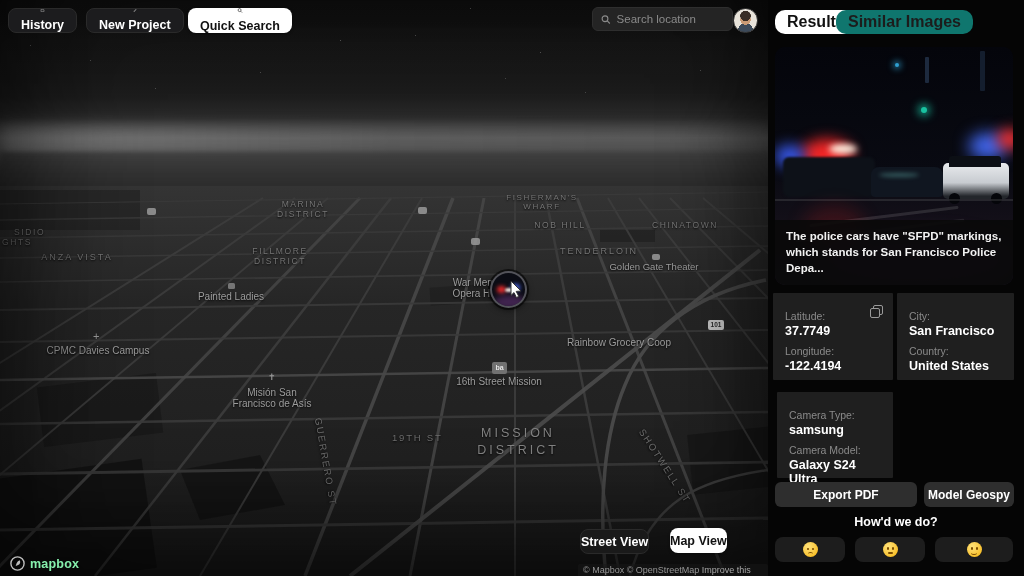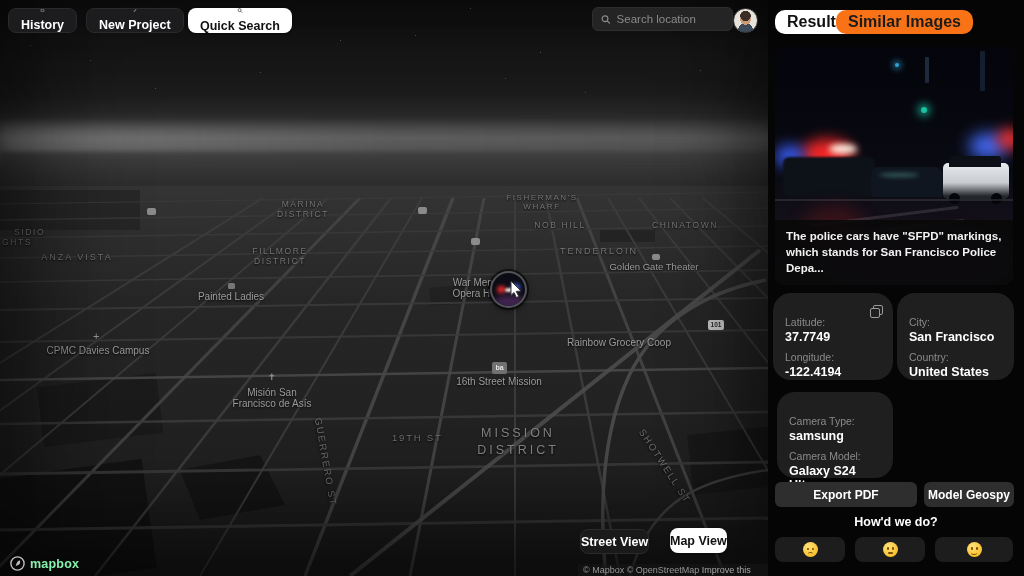--- a/index.html
+++ b/index.html
@@ -86,21 +86,21 @@
           background:rgba(24,24,24,.55); padding:1px 5px; border-radius:2px; }
   .attrib a { color:#a8a8a8; text-decoration:none; cursor:pointer; }
   .mapbox-logo { position:absolute; left:10px; top:556px; display:flex; align-items:center; gap:5px; z-index:10; cursor:pointer; }
   .mapbox-logo .word { color:#86efac; font-size:12.5px; font-weight:bold; letter-spacing:.2px; }
 
   
   .panel { position:absolute; left:768px; top:0; width:256px; height:576px; background:#050505; z-index:20; }
   .tab { position:absolute; top:10px; height:24px; display:flex; align-items:center; padding:0 12px;
          border-radius:10px; font-size:16px; font-weight:bold; cursor:pointer; }
   .tab.active { left:7px; background:#fff; color:#111; }
-  .tab.inactive { left:68px; background:#f97316; color:#1c1c1c; }
+  .tab.inactive { left:68px; background:#0f766e; color:#1c1c1c; }
 
   .result-card { position:absolute; left:7px; top:47px; width:238px; height:238px; border-radius:10px;
          overflow:hidden; background:#05060c; cursor:pointer; }
   .photo { position:absolute; inset:0;
          background:linear-gradient(180deg,#04050b 0%,#090a12 52%,#141019 75%,#1b1522 100%); }
   .ph { position:absolute; border-radius:50%; }
   .ph-city1 { left:150px; top:10px; width:4px; height:26px; background:#1d2a3e; border-radius:1px; }
   .ph-city2 { left:205px; top:4px; width:5px; height:40px; background:#141e2e; border-radius:1px; }
   .ph-teal { left:146px; top:60px; width:6px; height:6px; background:#19c2a0; box-shadow:0 0 9px 3px rgba(25,194,160,.8); }
   .ph-teal2 { left:120px; top:16px; width:4px; height:4px; background:#2f9fd0; box-shadow:0 0 6px 2px rgba(47,159,208,.7); }
@@ -117,21 +117,21 @@
   .ph-wheel1 { left:174px; top:146px; width:11px; height:11px; background:#05060a; }
   .ph-wheel2 { left:216px; top:146px; width:11px; height:11px; background:#05060a; }
   .ph-curb { left:0; top:152px; width:238px; height:2px; background:rgba(190,190,190,.14); border-radius:0; }
   .ph-cross1 { left:34px; top:168px; width:150px; height:3px; background:rgba(210,210,210,.14); transform:rotate(-7deg); border-radius:2px; }
   .ph-cross2 { left:20px; top:182px; width:170px; height:3px; background:rgba(210,210,210,.10); transform:rotate(-7deg); border-radius:2px; }
   .ph-reflR { left:28px; top:158px; width:62px; height:44px; background:rgba(255,40,40,.16); filter:blur(9px); }
   .ph-reflP { left:40px; top:186px; width:200px; height:52px; background:rgba(120,60,145,.22); filter:blur(10px); }
   .caption { position:absolute; left:0; bottom:0; width:238px; background:rgba(9,9,9,.9);
          padding:8px 11px 9px 11px; color:#f2f2f2; font-size:11.5px; font-weight:bold; line-height:1.4; }
 
-  .info-card { position:absolute; background:#1f1f1f; border-radius:18px; padding:23px 12px; }
+  .info-card { position:absolute; background:#1f1f1f; border-radius:1px; padding:17px 12px; }
   .card-latlng { left:5px; top:293px; width:120px; height:87px; }
   .card-city { left:129px; top:293px; width:117px; height:87px; }
   .card-camera { left:9px; top:392px; width:116px; height:86px; }
   .fld-label { color:#8a8a8a; font-size:10.5px; margin-bottom:2px; }
   .fld-value { color:#fff; font-size:12.5px; font-weight:bold; margin-bottom:7px; }
   .copy-icon { position:absolute; right:10px; top:12px; width:13px; height:13px; cursor:pointer; }
   .copy-icon::before { content:""; position:absolute; left:3px; top:0; width:8px; height:8px;
          border:1.3px solid #9a9a9a; border-radius:2px; }
   .copy-icon::after { content:""; position:absolute; left:0; top:3px; width:8px; height:8px;
          border:1.3px solid #9a9a9a; border-radius:2px; background:#1f1f1f; }

